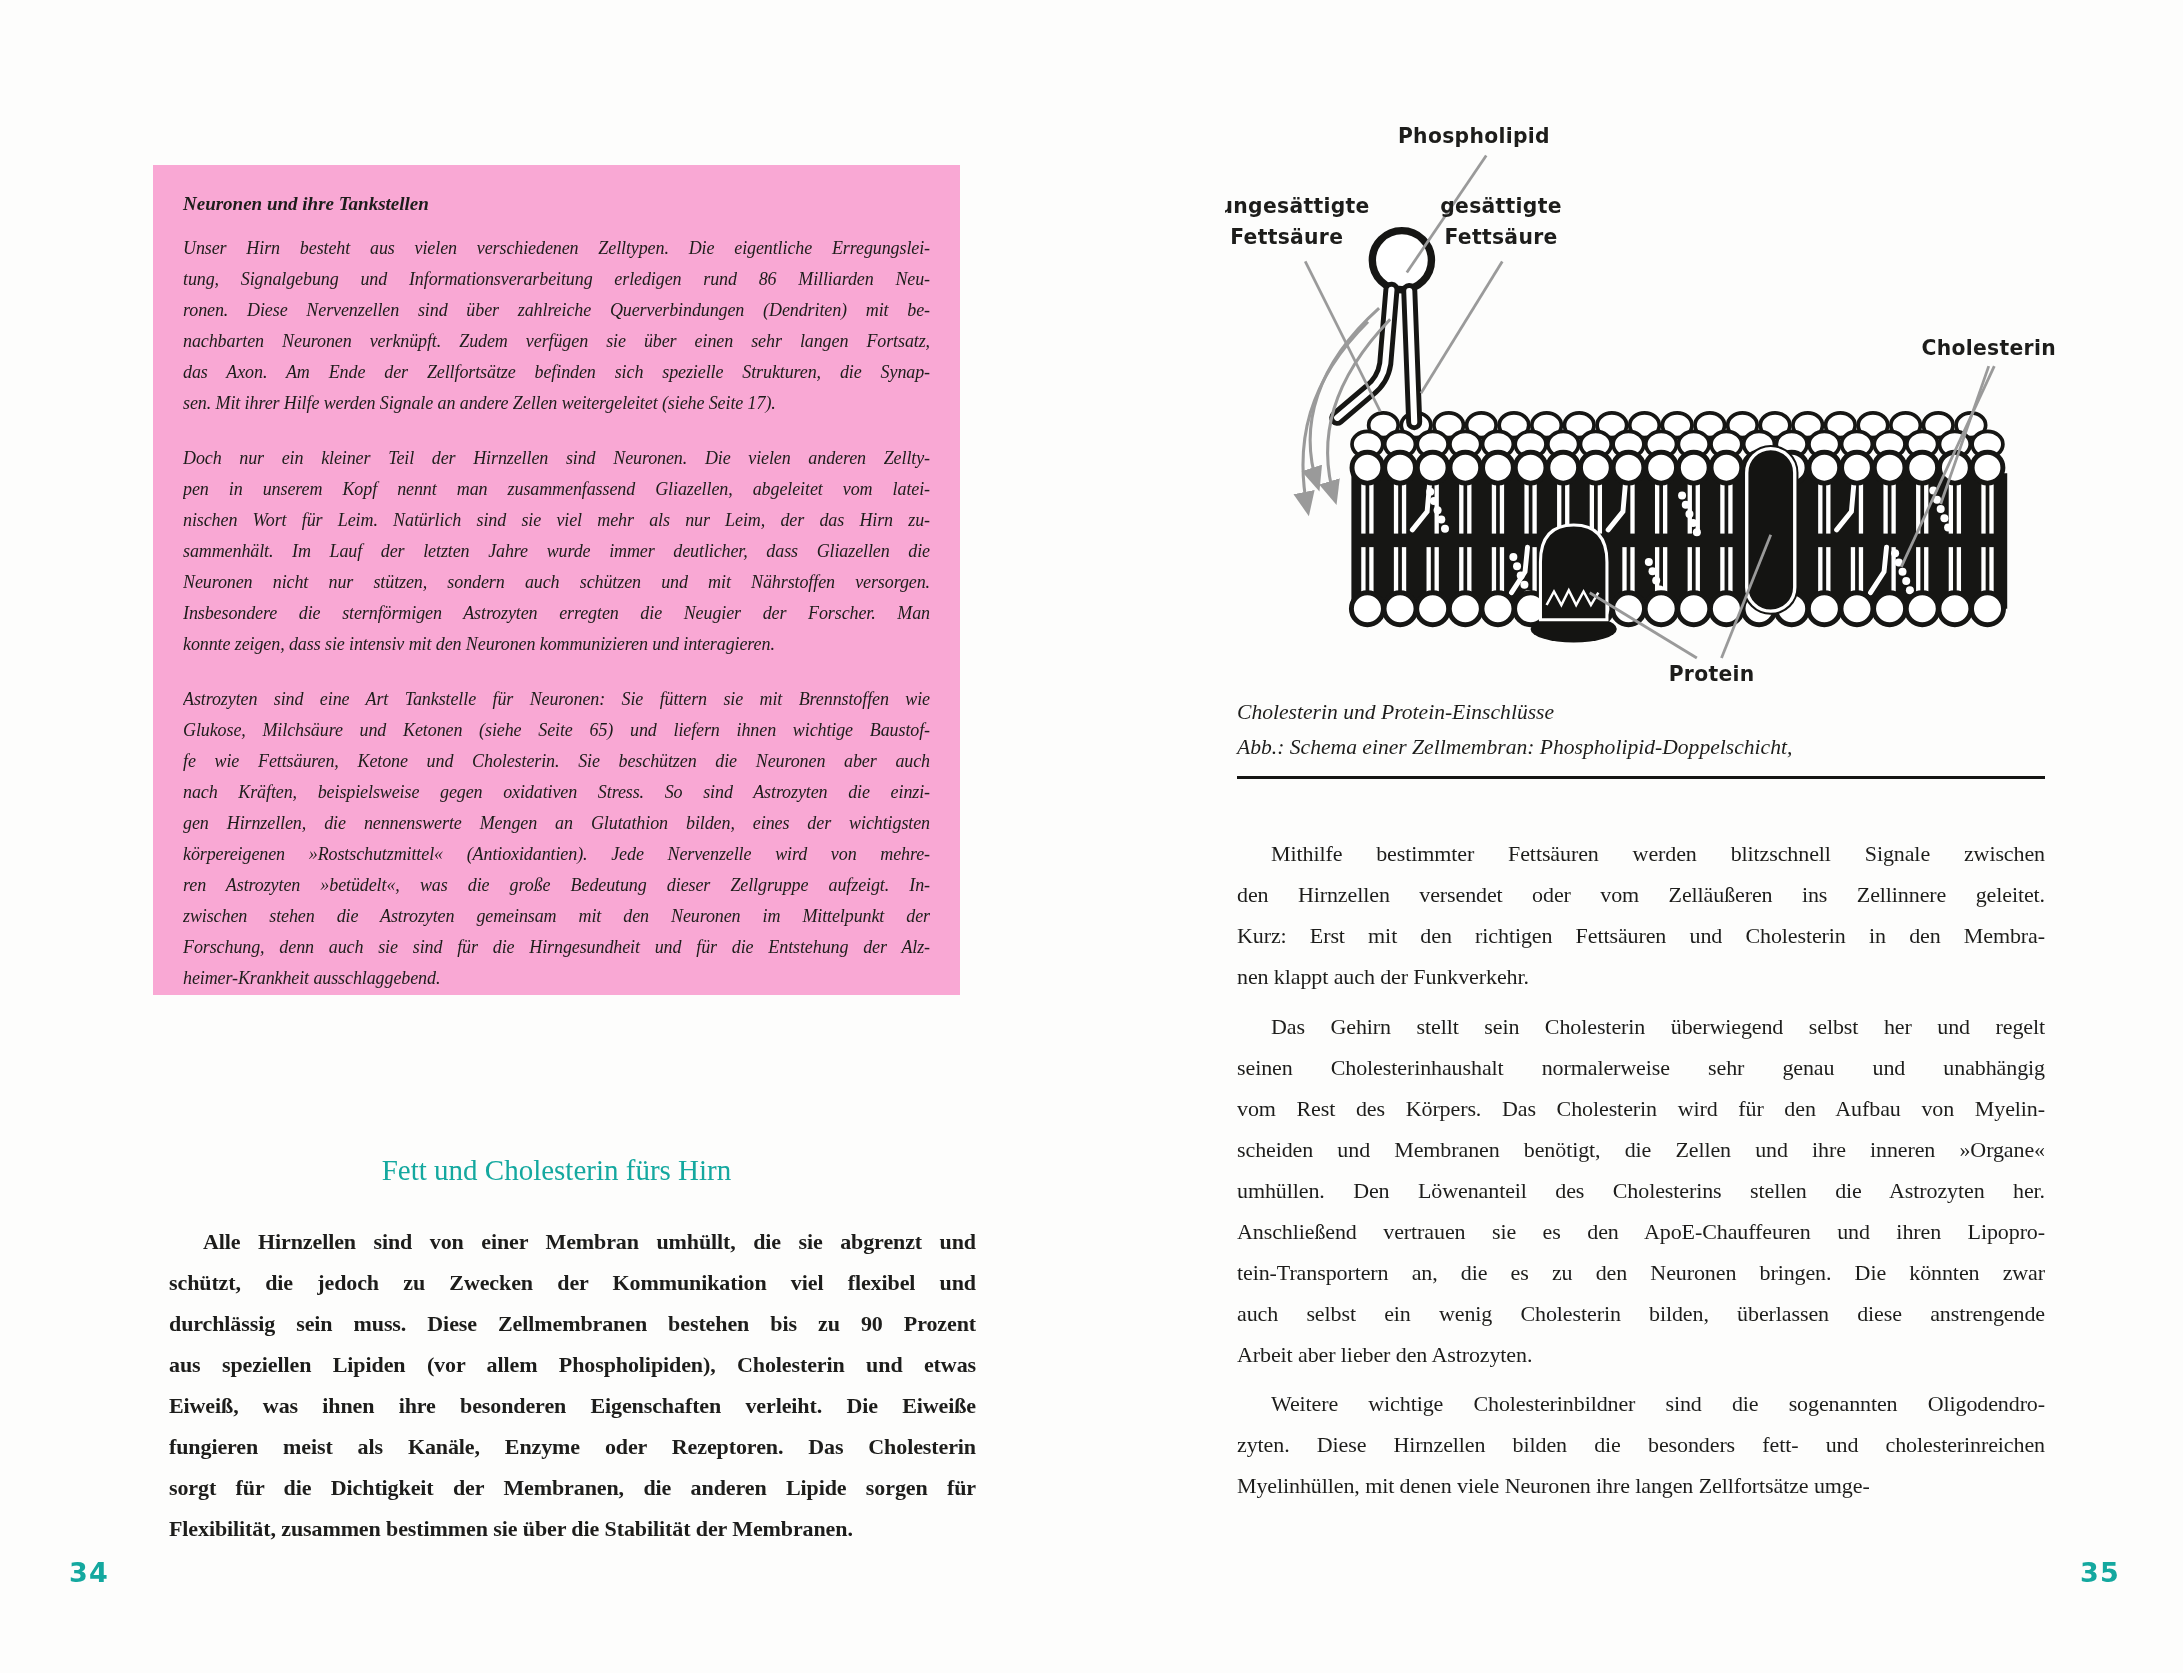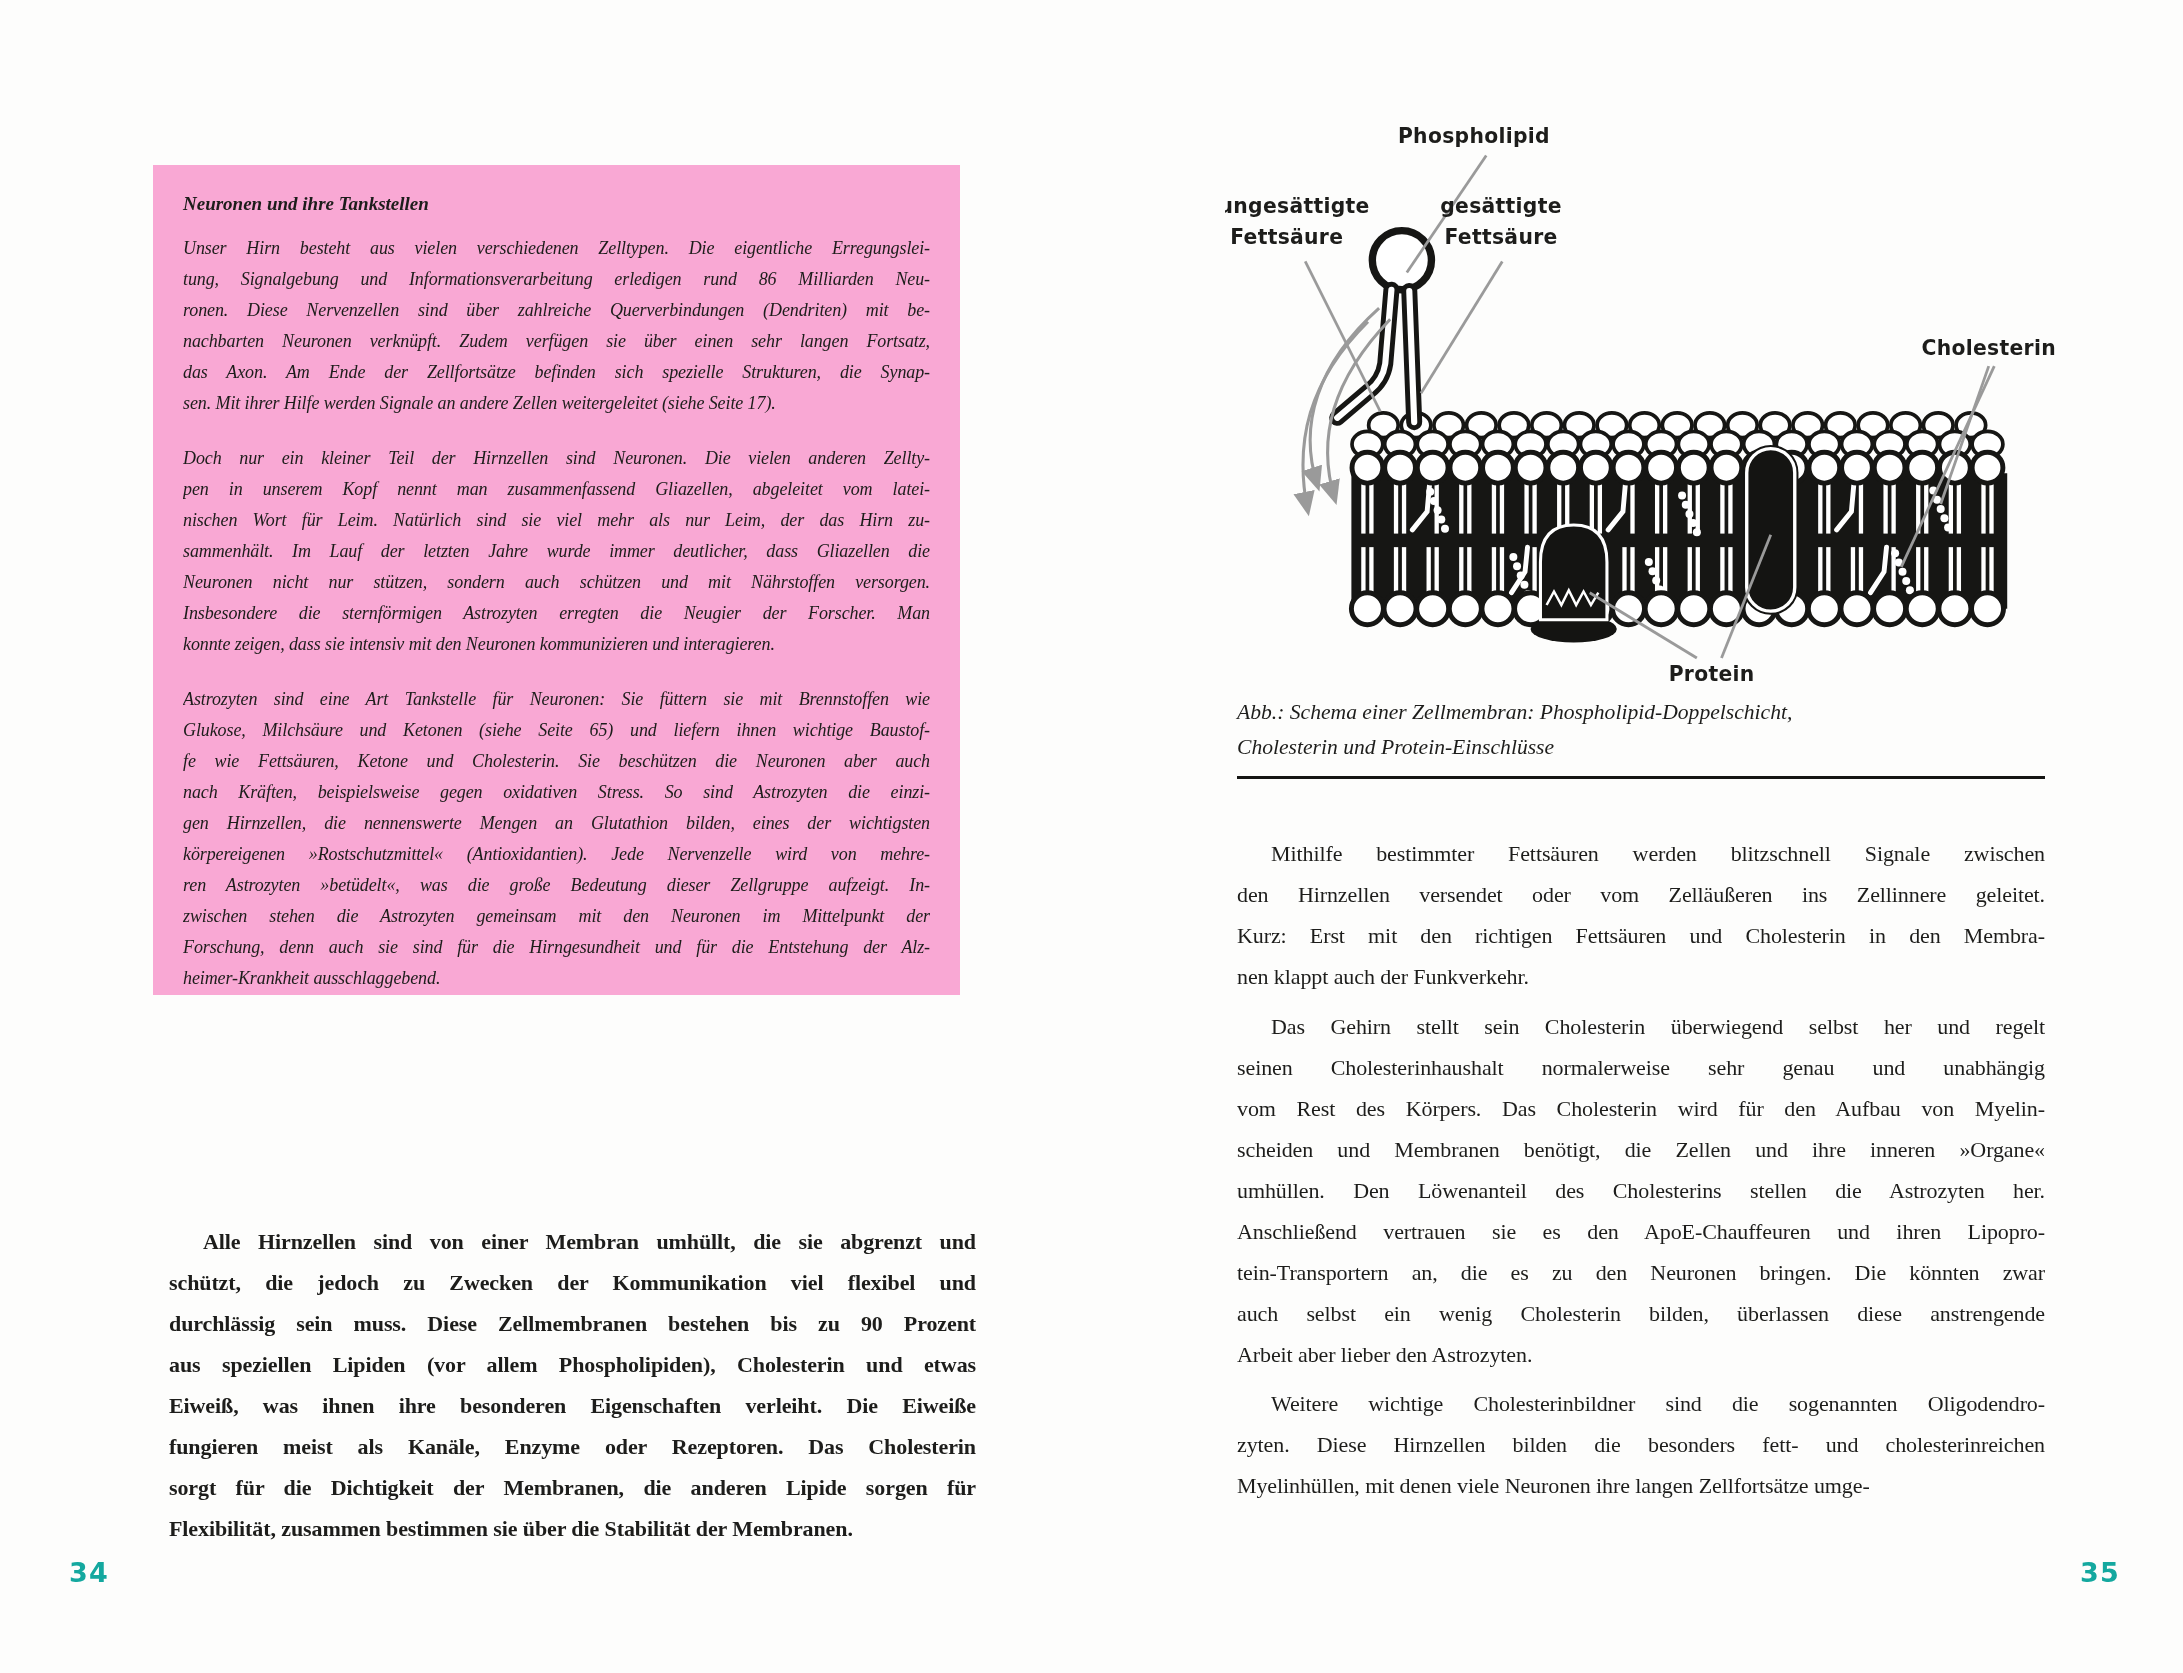--- a/index.html
+++ b/index.html
@@ -95,20 +95,21 @@
         <div class="jline">nach Kräften, beispielsweise gegen oxidativen Stress. So sind Astrozyten die einzi-</div>
         <div class="jline">gen Hirnzellen, die nennenswerte Mengen an Glutathion bilden, eines der wichtigsten</div>
         <div class="jline">körpereigenen »Rostschutzmittel« (Antioxidantien). Jede Nervenzelle wird von mehre-</div>
         <div class="jline">ren Astrozyten »betüdelt«, was die große Bedeutung dieser Zellgruppe aufzeigt. In-</div>
         <div class="jline">zwischen stehen die Astrozyten gemeinsam mit den Neuronen im Mittelpunkt der</div>
         <div class="jline">Forschung, denn auch sie sind für die Hirngesundheit und für die Entstehung der Alz-</div>
         <div class="jline">heimer-Krankheit ausschlaggebend.</div>
       </div>
   </div>
 
+  <div class="main-heading">Fett und Cholesterin fürs Hirn</div>
 
   <div class="left-body">
     <div class="body-para jtext indent">
         <div class="jline">Alle Hirnzellen sind von einer Membran umhüllt, die sie abgrenzt und</div>
         <div class="jline">schützt, die jedoch zu Zwecken der Kommunikation viel flexibel und</div>
         <div class="jline">durchlässig sein muss. Diese Zellmembranen bestehen bis zu 90 Prozent</div>
         <div class="jline">aus speziellen Lipiden (vor allem Phospholipiden), Cholesterin und etwas</div>
         <div class="jline">Eiweiß, was ihnen ihre besonderen Eigenschaften verleiht. Die Eiweiße</div>
         <div class="jline">fungieren meist als Kanäle, Enzyme oder Rezeptoren. Das Cholesterin</div>
         <div class="jline">sorgt für die Dichtigkeit der Membranen, die anderen Lipide sorgen für</div>
@@ -348,22 +349,22 @@
       <text class="dlabel" x="112" y="176" text-anchor="middle">ungesättigte</text>
       <text class="dlabel" x="100" y="226" text-anchor="middle">Fettsäure</text>
       <text class="dlabel" x="448" y="176" text-anchor="middle">gesättigte</text>
       <text class="dlabel" x="448" y="226" text-anchor="middle">Fettsäure</text>
       <text class="dlabel" x="1240" y="406" text-anchor="middle">Cholesterin</text>
       <text class="dlabel" x="790" y="936" text-anchor="middle">Protein</text>
     </svg>
   </div>
 
   <div class="caption">
+    <div>Cholesterin und Protein-Einschlüsse</div>
     <div>Abb.: Schema einer Zellmembran: Phospholipid-Doppelschicht,</div>
-    <div>Cholesterin und Protein-Einschlüsse</div>
   </div>
   <div class="caption-rule"></div>
 
   <div class="right-body">
     <div class="body-para jtext indent">
         <div class="jline">Mithilfe bestimmter Fettsäuren werden blitzschnell Signale zwischen</div>
         <div class="jline">den Hirnzellen versendet oder vom Zelläußeren ins Zellinnere geleitet.</div>
         <div class="jline">Kurz: Erst mit den richtigen Fettsäuren und Cholesterin in den Membra-</div>
         <div class="jline">nen klappt auch der Funkverkehr.</div>
       </div>

